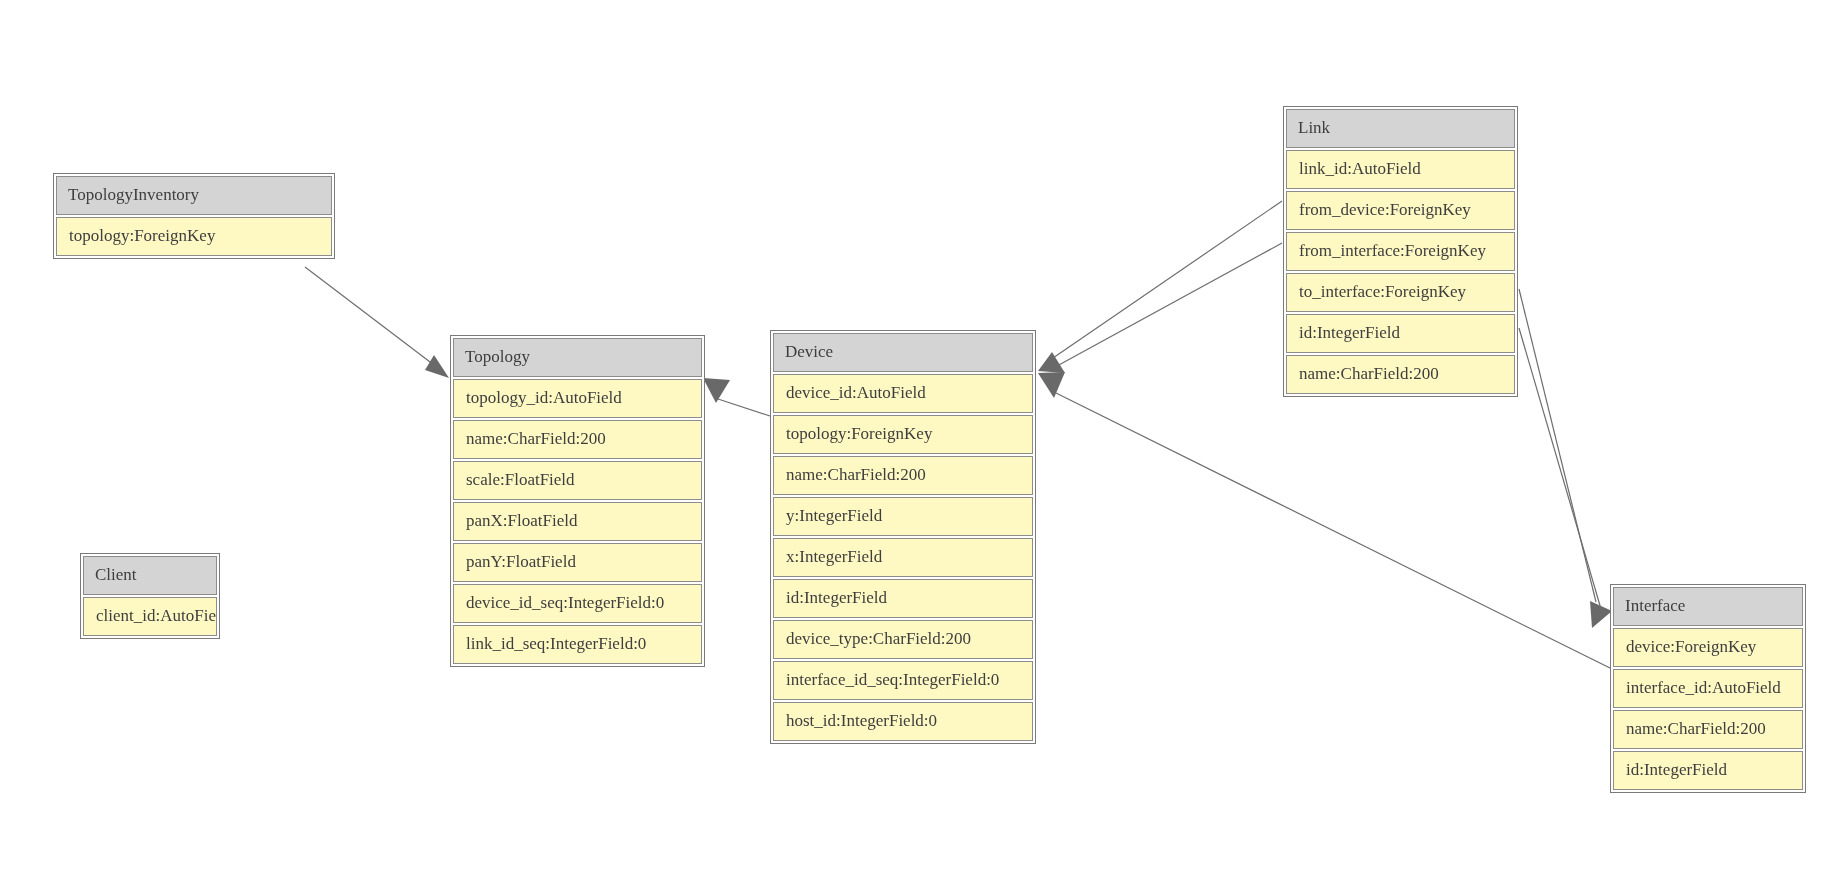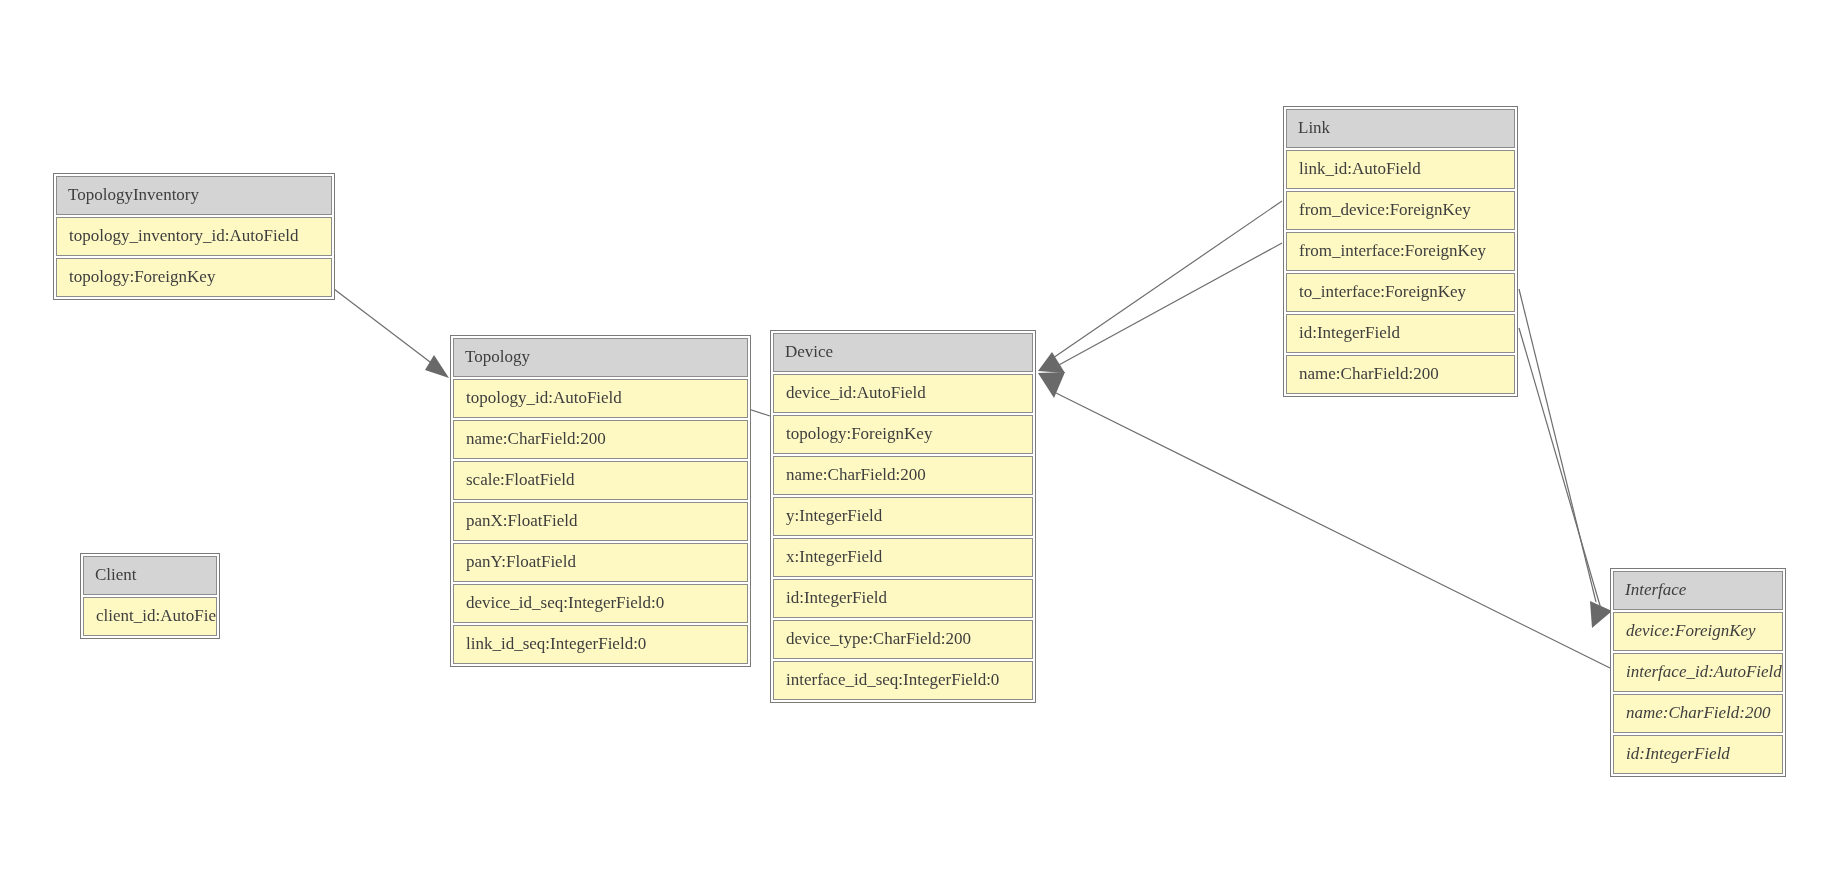--- a/index.html
+++ b/index.html
@@ -73,24 +73,23 @@
       <line x1="1610" y1="668" x2="1056" y2="393" stroke="#6d6d6d" stroke-width="1.2"></line>
       <polygon points="1038 373 1065 372 1054 398" fill="#696969"></polygon>
       <line x1="1519" y1="289" x2="1596" y2="602" stroke="#6d6d6d" stroke-width="1.2"></line>
       <polygon points="1590 601 1612 611 1592 628" fill="#696969"></polygon>
       <line x1="1519" y1="328" x2="1601" y2="609" stroke="#6d6d6d" stroke-width="1.2"></line>
     </svg>
   <div id="entity-layer">
       <div class="entity" style="left: 23px; top: 173px; width: 282px; margin-left: 30px;">
     <div class="entity-header">TopologyInventory</div>
 
-  <div class="entity-row">topology_inventory_id:AutoField</div>
         <div class="entity-row">topology:ForeignKey</div>
       </div>
-      <div class="entity" style="left: 450px; top: 335px; width: 301px;">
+      <div class="entity" style="left: 450px; top: 335px; width: 255px;">
     <div class="entity-header">Topology</div>
 
   <div class="entity-row">topology_id:AutoField</div>
         <div class="entity-row">name:CharField:200</div>
         <div class="entity-row">scale:FloatField</div>
         <div class="entity-row">panX:FloatField</div>
         <div class="entity-row">panY:FloatField</div>
         <div class="entity-row">device_id_seq:IntegerField:0</div>
         <div class="entity-row">link_id_seq:IntegerField:0</div>
       </div>
@@ -103,32 +102,33 @@
     <div class="entity-header">Device</div>
 
   <div class="entity-row">device_id:AutoField</div>
         <div class="entity-row">topology:ForeignKey</div>
         <div class="entity-row">name:CharField:200</div>
         <div class="entity-row">y:IntegerField</div>
         <div class="entity-row">x:IntegerField</div>
         <div class="entity-row">id:IntegerField</div>
         <div class="entity-row">device_type:CharField:200</div>
         <div class="entity-row">interface_id_seq:IntegerField:0</div>
+        <div class="entity-row">host_id:IntegerField:0</div>
       </div>
       <div class="entity" style="left: 1283px; top: 106px; width: 235px;">
     <div class="entity-header">Link</div>
 
   <div class="entity-row">link_id:AutoField</div>
         <div class="entity-row">from_device:ForeignKey</div>
         <div class="entity-row">from_interface:ForeignKey</div>
         <div class="entity-row">to_interface:ForeignKey</div>
         <div class="entity-row">id:IntegerField</div>
         <div class="entity-row">name:CharField:200</div>
       </div>
-      <div class="entity" style="left: 1610px; top: 568px; width: 176px; font-style: italic;">
+      <div class="entity" style="left: 1610px; top: 584px; width: 196px;">
     <div class="entity-header">Interface</div>
 
   <div class="entity-row">device:ForeignKey</div>
         <div class="entity-row">interface_id:AutoField</div>
         <div class="entity-row">name:CharField:200</div>
         <div class="entity-row">id:IntegerField</div>
       </div>
     </div>
 </div>
 

